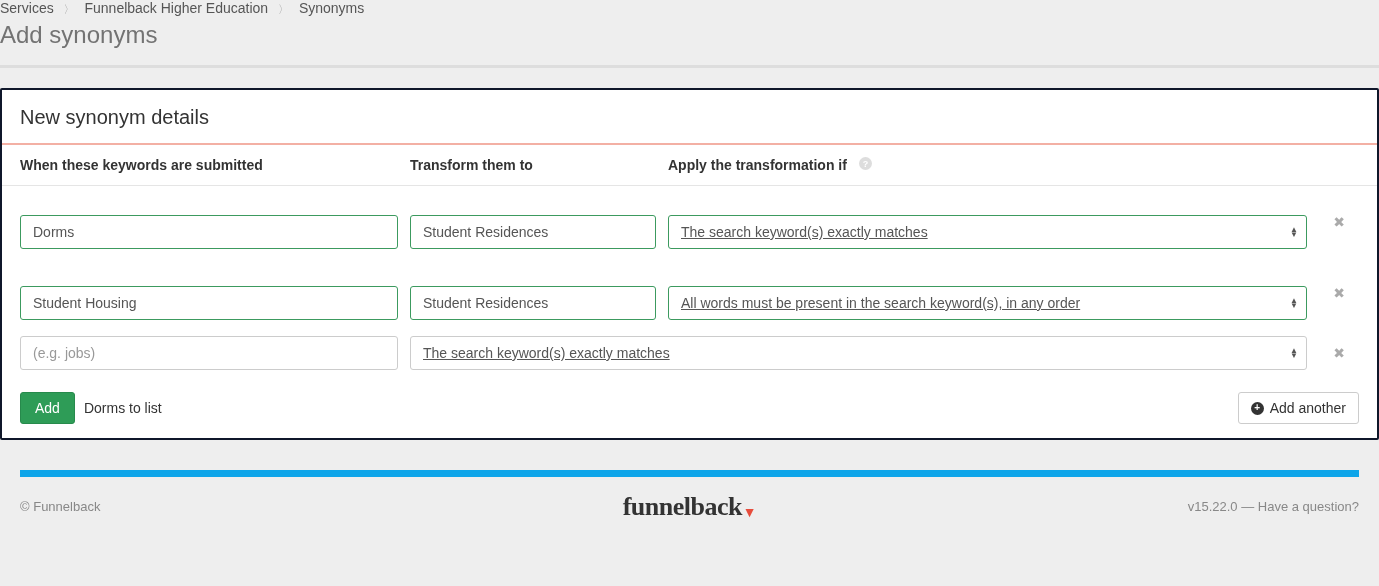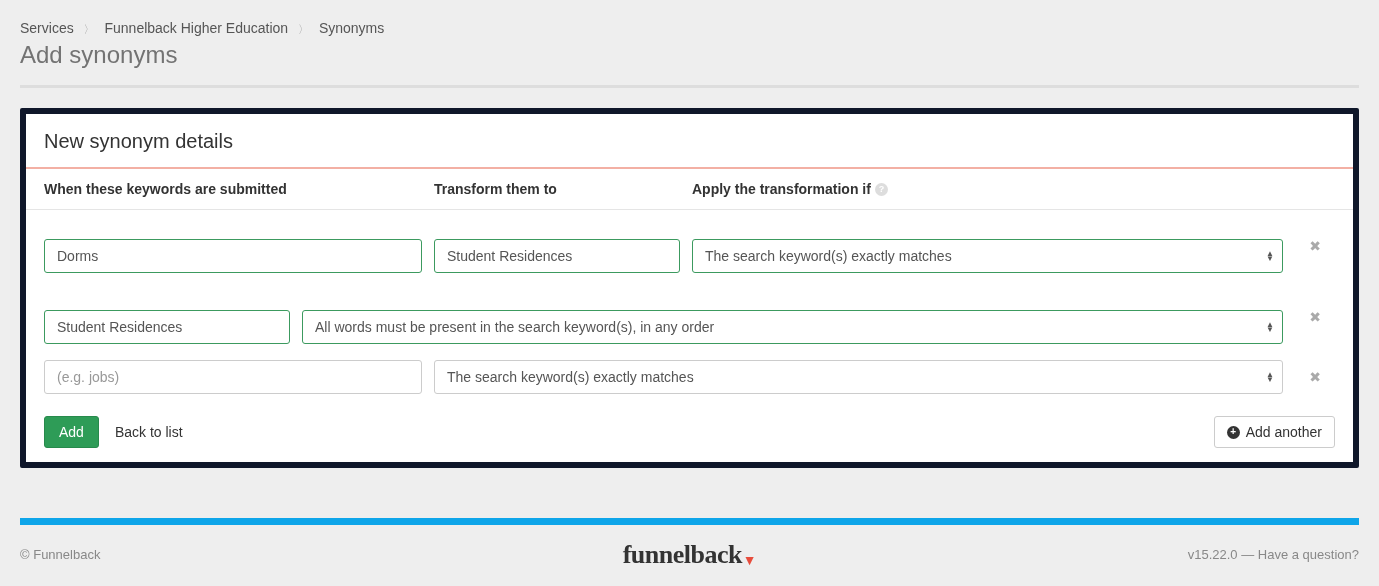--- a/index.html
+++ b/index.html
@@ -4,21 +4,20 @@
 <style>
   * { box-sizing: border-box; margin: 0; padding: 0; }
   body {
     font-family: -apple-system, BlinkMacSystemFont, "Segoe UI", Helvetica, Arial, sans-serif;
     background: #eeeeee;
     color: #333;
     font-size: 14px;
     width: 1379px;
   }
   .page {
-    padding: 20px;
   }
   .breadcrumb {
     font-size: 14px;
     color: #555;
     margin-bottom: 4px;
   }
   .breadcrumb a {
     color: #555;
     text-decoration: none;
   }
@@ -33,40 +32,40 @@
     color: #737373;
     margin-bottom: 16px;
   }
   .hr {
     height: 3px;
     background: #ddd;
     margin-bottom: 20px;
   }
   .panel {
     background: #fff;
-    border: 6px solid #0f172a;
+    border: 2px solid #0f172a;
     border-radius: 2px;
   }
   .panel-header {
     padding: 16px 18px 14px 18px;
     font-size: 20px;
     font-weight: 400;
     color: #333;
     border-bottom: 2px solid #f3b0a4;
   }
   .columns-header {
     display: flex;
     padding: 12px 18px;
     border-bottom: 1px solid #e5e5e5;
     font-weight: 600;
     color: #333;
   }
   .col-keywords { width: 390px; padding-right: 12px; }
   .col-transform { width: 258px; padding-right: 12px; }
-  .col-apply { flex: 1; padding-right: 12px; display: flex; align-items: center; gap: 4px;}
+  .col-apply { flex: 1; padding-right: 12px; display: flex; gap: 12px;}
   .col-remove { width: 40px; display: flex; align-items: center; justify-content: center; }
   .help-icon {
     display: inline-flex;
     align-items: center;
     justify-content: center;
     width: 13px;
     height: 13px;
     border-radius: 50%;
     background: #ddd;
     color: #fff;
@@ -93,20 +92,21 @@
     border-color: #3c9a5f;
     margin-top: 21px;
   }
   input[type="text"]::placeholder { color: #999; }
   .select {
     position: relative;
     display: flex;
     align-items: center;
     padding-right: 28px;
     cursor: default;
+    text-decoration: underline;
   }
   .select-arrows {
     position: absolute;
     right: 8px;
     top: 50%;
     transform: translateY(-50%);
     display: flex;
     flex-direction: column;
     line-height: 5px;
     font-size: 8px;
@@ -116,21 +116,21 @@
     color: #aaa;
     cursor: pointer;
     font-size: 14px;
     width: 20px;
     text-align: center;
   }
   .panel-footer {
     display: flex;
     align-items: center;
     padding: 14px 18px;
-    gap: 16px;
+    gap: 9px;
   }
   .btn-add {
     background: #2e9c57;
     color: #fff;
     border: 1px solid #278a4c;
     border-radius: 3px;
     padding: 7px 14px;
     font-size: 14px;
     cursor: pointer;
   }
@@ -241,20 +241,23 @@
         </div>
       </div>
       <div class="col-remove">
         <span class="remove-btn">
           <span>✖</span>
         </span>
       </div>
     </div>
 
     <div class="row">
+      <div class="col-keywords">
+        <input type="text" class="filled" value="Student Housing" style="">
+      </div>
       <div class="col-transform">
         <input type="text" class="filled" value="Student Residences" style="">
       </div>
       <div class="col-apply">
         <div class="select filled">
           <span>All words must be present in the search keyword(s), in any order</span>
           <span class="select-arrows">
               <span>▲</span>
               <span>▼</span>
             </span>
@@ -282,21 +285,21 @@
       </div>
       <div class="col-remove">
         <span class="remove-btn">
           <span>✖</span>
         </span>
       </div>
     </div>
 
     <div class="panel-footer">
       <button class="btn-add">Add</button>
-      <a href="#" class="back-link">Back to list</a>
+      <a href="#" class="back-link">Dorms to list</a>
       <button class="btn-another">
         <span class="plus-circle">+</span>
         <span>Add another</span>
       </button>
     </div>
   </div>
 </div>
 
 <div class="footer">
   <div class="footer-left">© Funnelback</div>

